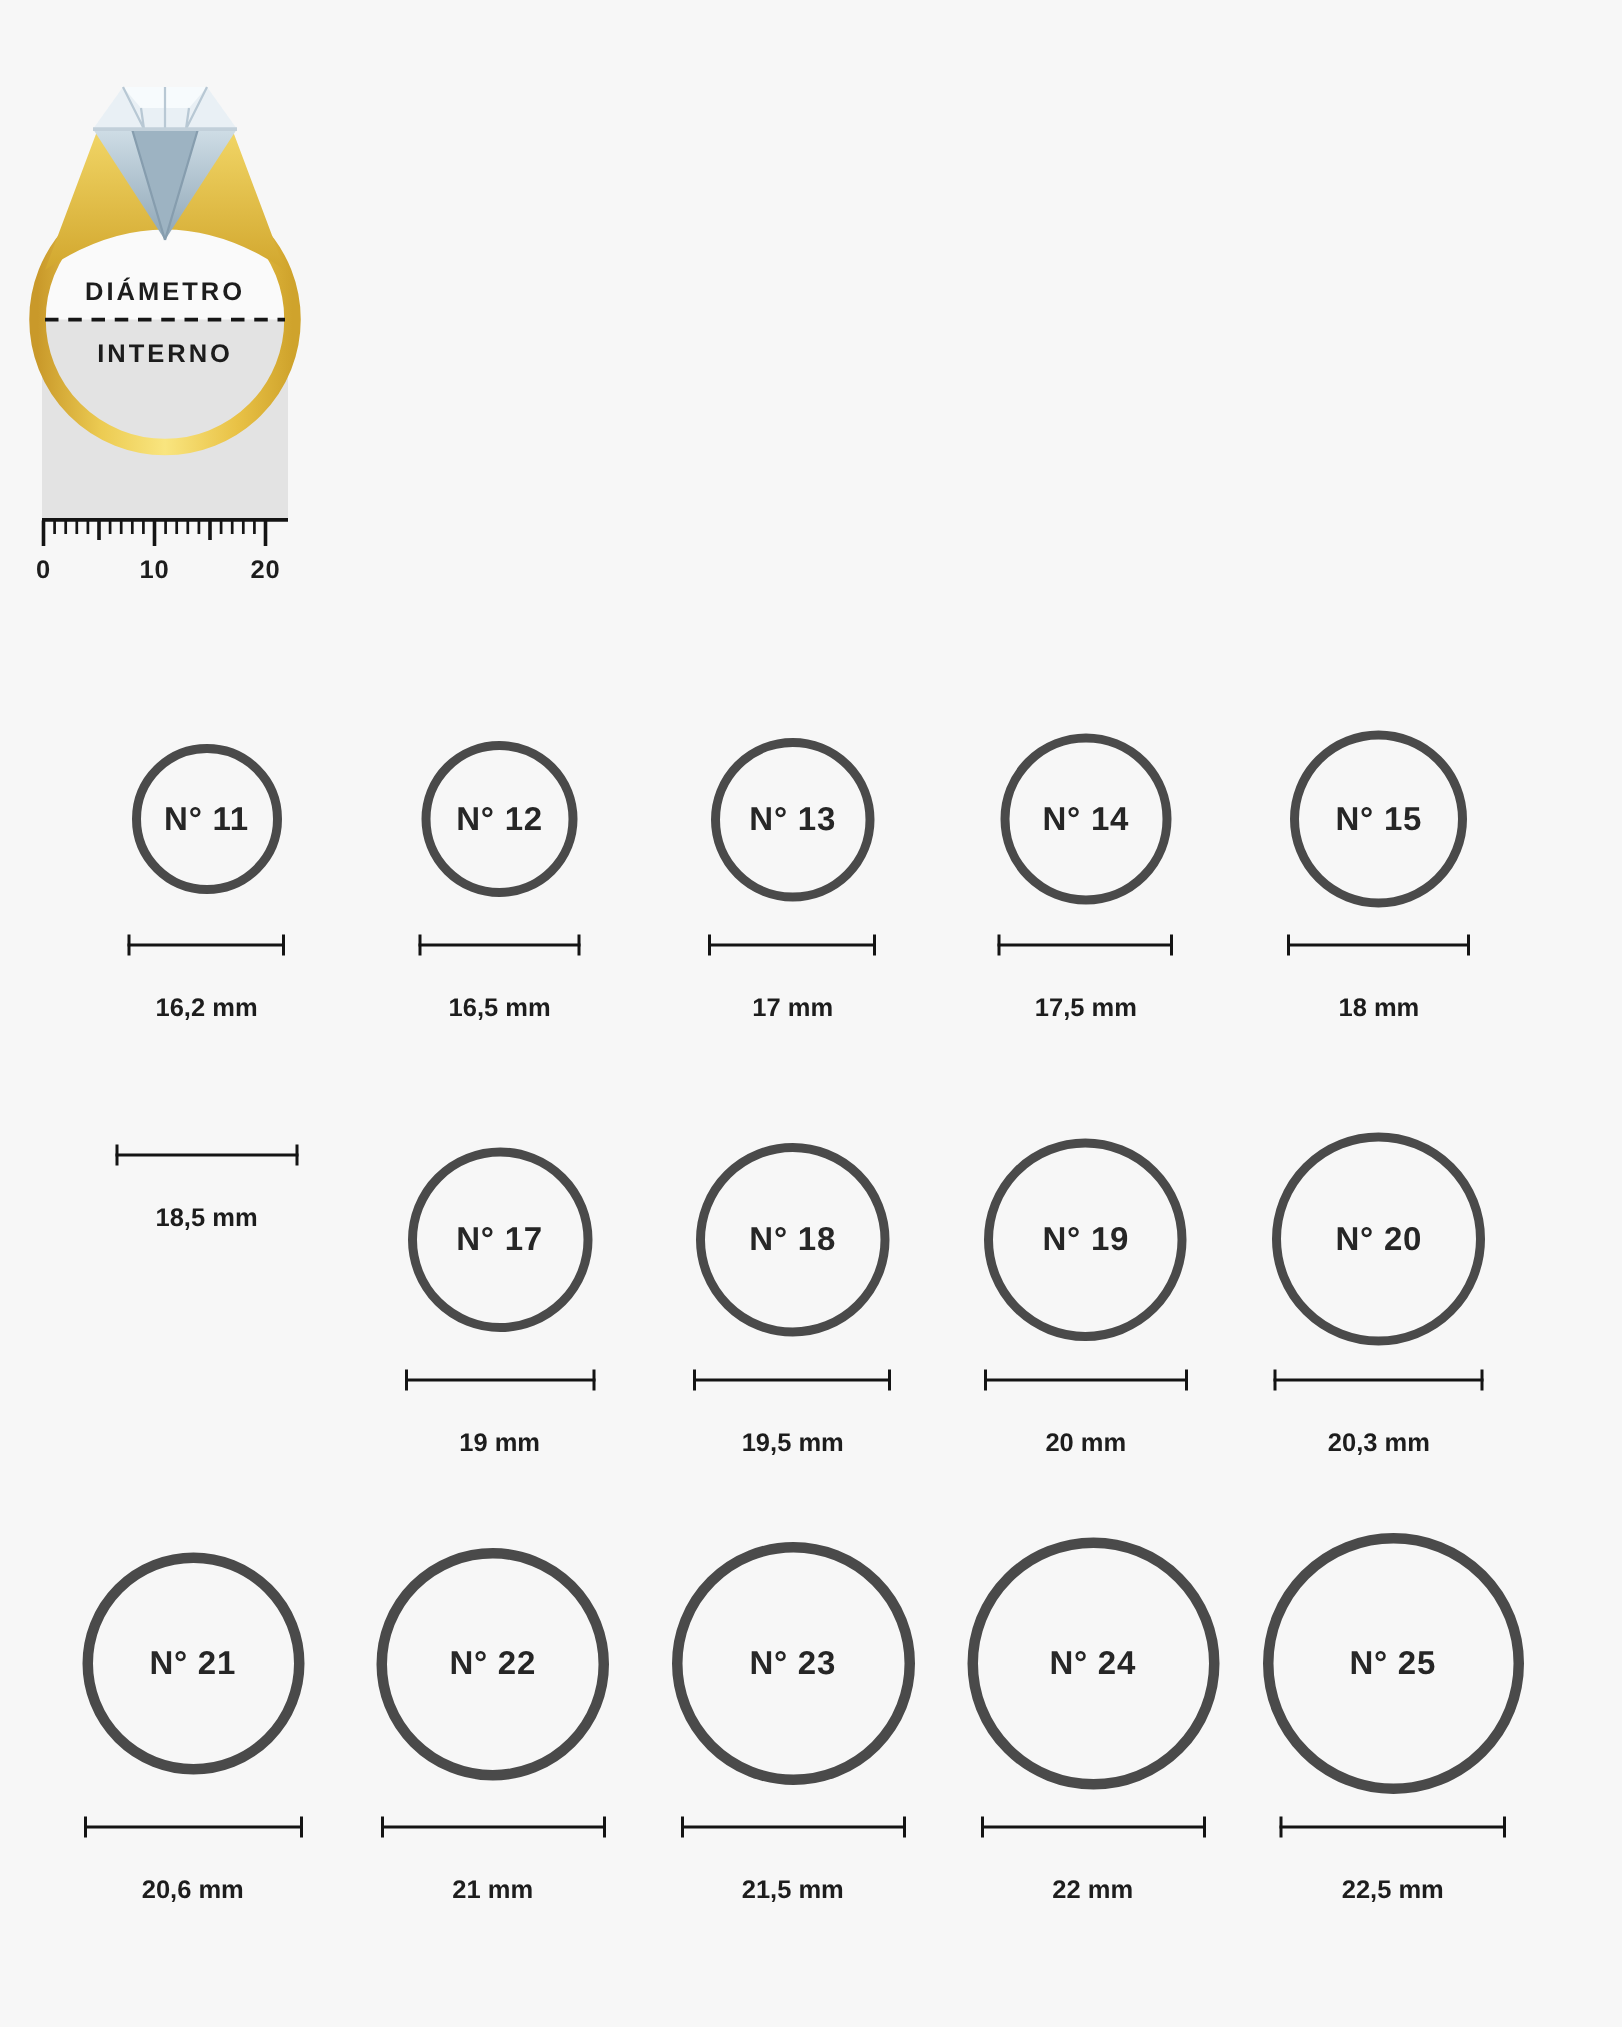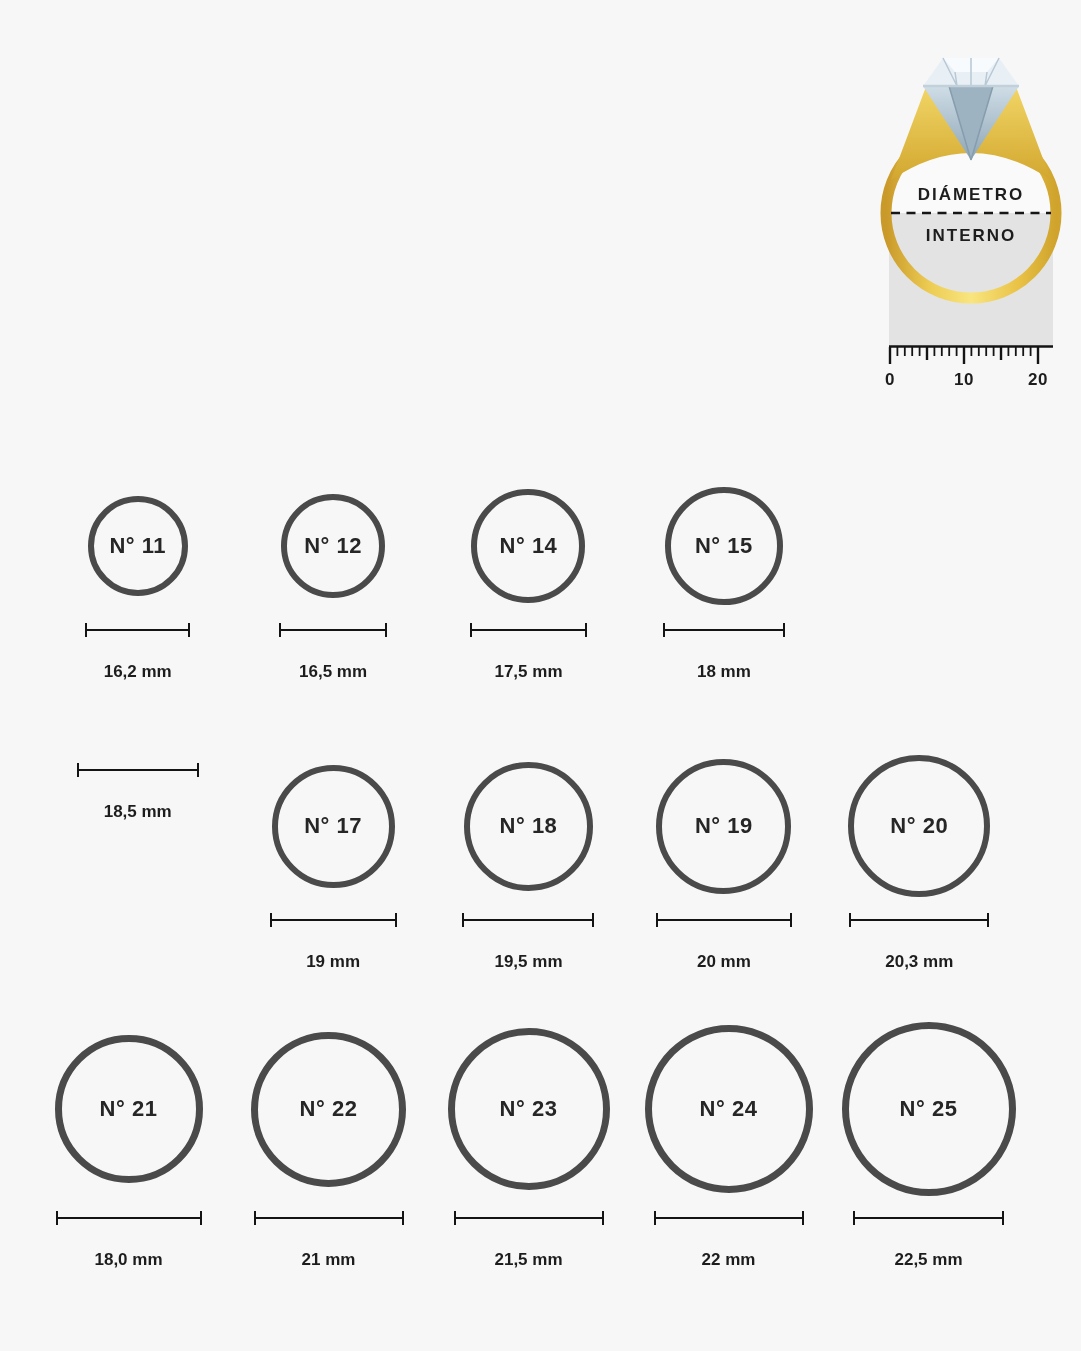--- a/index.html
+++ b/index.html
@@ -10,21 +10,21 @@
     --gray-band:#e3e3e3;
   }
   *{box-sizing:border-box;margin:0;padding:0;}
   html,body{width:1081px;height:1351px;}
   body{
     background:var(--bg);
     font-family:"Liberation Sans","DejaVu Sans",sans-serif;
     overflow:hidden;
   }
   .page{width:1081px;height:1351px;position:relative;}
-  .ring-figure{display:flex;justify-content:flex-end;padding-top:40px;}
+  .ring-figure{display:flex;justify-content:flex-start;padding-top:40px;}
   svg text{text-anchor:middle;fill:var(--text-dark);font-family:"Liberation Sans","DejaVu Sans",sans-serif;}
   .ring-label{font-size:17px;font-weight:700;letter-spacing:2px;}
   .ruler-num{font-size:17px;font-weight:700;letter-spacing:0.5px;}
   .sizes{padding:0 64px 0 40px;}
   .size-row{display:flex;}
   .row1{margin-top:76px;}
   .row2{margin-top:66px;}
   .row3{margin-top:44px;gap:23px;}
   .size-cell{width:20%;display:flex;flex-direction:column;align-items:center;}
   .circle-zone{display:flex;align-items:center;justify-content:center;}
@@ -149,20 +149,33 @@
           </div>
           <div class="measure" style="width: 108px;">
             <span class="m-line"></span>
             <span class="m-cap left"></span>
             <span class="m-cap right"></span>
           </div>
           <div class="size-label">16,5 mm</div>
         </div>
         <div class="size-cell">
           <div class="circle-zone">
+            <div class="ring-circle" style="width: 109px; height: 109px;">
+              <span class="ring-num">N° 13</span>
+            </div>
+          </div>
+          <div class="measure" style="width: 112px;">
+            <span class="m-line"></span>
+            <span class="m-cap left"></span>
+            <span class="m-cap right"></span>
+          </div>
+          <div class="size-label">17 mm</div>
+        </div>
+        <div class="size-cell">
+          <div class="circle-zone">
             <div class="ring-circle" style="width: 114px; height: 114px;">
               <span class="ring-num">N° 14</span>
             </div>
           </div>
           <div class="measure" style="width: 117px;">
             <span class="m-line"></span>
             <span class="m-cap left"></span>
             <span class="m-cap right"></span>
           </div>
           <div class="size-label">17,5 mm</div>
@@ -248,21 +261,21 @@
           <div class="circle-zone">
             <div class="ring-circle" style="width: 148px; height: 148px;">
               <span class="ring-num">N° 21</span>
             </div>
           </div>
           <div class="measure" style="width: 146px;">
             <span class="m-line"></span>
             <span class="m-cap left"></span>
             <span class="m-cap right"></span>
           </div>
-          <div class="size-label">18,0 mm</div>
+          <div class="size-label">20,6 mm</div>
         </div>
         <div class="size-cell">
           <div class="circle-zone">
             <div class="ring-circle" style="width: 155px; height: 155px;">
               <span class="ring-num">N° 22</span>
             </div>
           </div>
           <div class="measure" style="width: 150px;">
             <span class="m-line"></span>
             <span class="m-cap left"></span>

